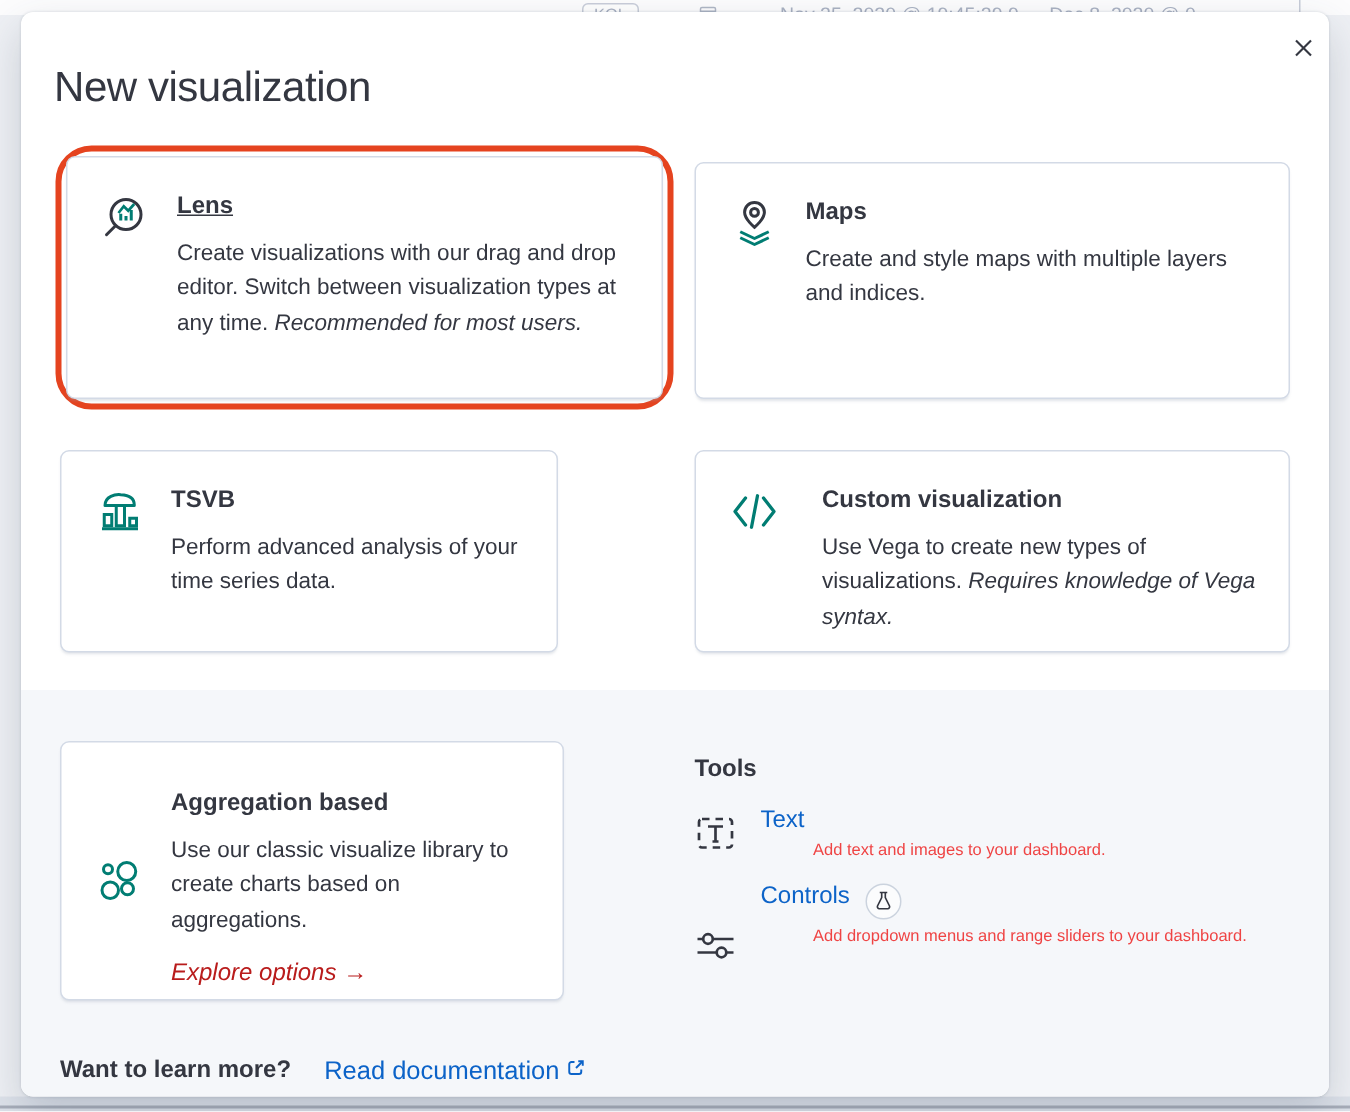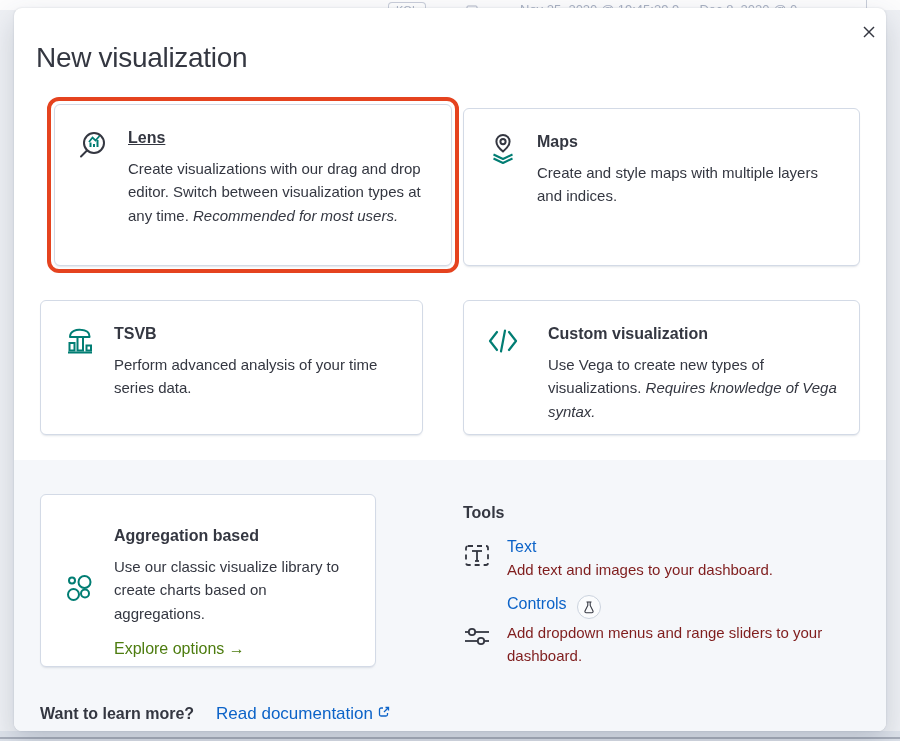--- a/index.html
+++ b/index.html
@@ -26,41 +26,41 @@
 
   .modal-title { position:absolute; left:18px; top:30px; font-size:28px; font-weight:400; color:#343741; margin:4px; letter-spacing:-.3px; }
 
   .card { position:absolute; box-sizing:border-box; background:#fff; border:1px solid #d3dae6; border-radius:6px;
           box-shadow:0 2px 2px -1px rgba(152,162,179,.3); padding:22px 22px 0 22px; display:flex; gap:17px; cursor:pointer; }
   .card .icon-box { flex:0 0 34px; width:34px; padding-top:2px; }
   .card h3 { font-size:16px; font-weight:700; color:#343741; margin:2px 0 10px 0; }
   .card p  { font-size:15px; line-height:1.55; color:#343741; margin:0; }
   .card p .ital { font-style:italic; }
 
-  .highlight-ring { position:absolute; left:33px; top:89px; width:412px; height:176px;
-                    border:4px solid #e5431f; border-radius:12px; box-sizing:border-box; }
+  .highlight-ring { position:absolute; left:23px; top:89px; width:412px; height:176px;
+                    border:4px solid #e5431f; border-radius:24px; box-sizing:border-box; }
   .highlight-ring .card { position:absolute; left:3px; top:3px; width:398px; height:162px; }
   .card-lens h3 { text-decoration:underline; }
 
   .card-maps   { left:449px; top:100px; width:397px; height:158px; }
-  .card-tsvb   { left:26px;  top:292px; width:383px; height:135px; }
+  .card-tsvb   { left:26px;  top:292px; width:332px; height:135px; }
   .card-custom { left:449px; top:292px; width:397px; height:135px;gap:28px; }
 
   .bottom-section { position:absolute; left:0; top:452px; width:100%; height:271px; background:#f5f7fa;
                     border-radius:0 0 8px 8px; }
 
   .card-agg { left:26px; top:34px; width:336px; height:173px;align-items:center; }
-  .agg-link { display:inline-block; margin-top:15px; font-size:16px; color:#4d7c0f; text-decoration:none; cursor:pointer; }
+  .agg-link { display:inline-block; margin-top:15px; font-size:16px; color:#b91c1c; text-decoration:none; cursor:pointer;font-style:italic; }
 
   .tools { position:absolute; left:449px; top:44px; width:404px; }
   .tools h4 { font-size:16px; font-weight:700; color:#343741; margin:0 0 16px 0; }
   .tool-item { display:flex; gap:16px; margin-bottom:13px; }
   .tool-icon-box { flex:0 0 28px; width:28px; padding-top:3px; }
   .tool-label { font-size:16px; color:#0c63c8; text-decoration:none; cursor:pointer; }
-  .tool-desc { font-size:15px; color:#7f1d1d; line-height:1.5; margin-top:3px; }
+  .tool-desc { font-size:11px; color:#ef4444; line-height:1.5; margin-top:3px;margin-left:35px; }
   .lab-badge { display:inline-flex; align-items:center; justify-content:center; width:22px; height:22px;
                border:1px solid #cbd3de; border-radius:50%; background:#fbfcfd; vertical-align:-5px; margin-left:6px; }
 
   .learn-row { position:absolute; left:26px; top:224px; display:flex; align-items:center; gap:22px;margin-top:20px; }
   .learn-prompt { font-size:16px; font-weight:700; color:#343741; }
   .doc-link { font-size:17px; color:#0c63c8; text-decoration:none; cursor:pointer; display:inline-flex; align-items:center; gap:4px;justify-content:center; }
 </style>
 </head>
 <body>
 

